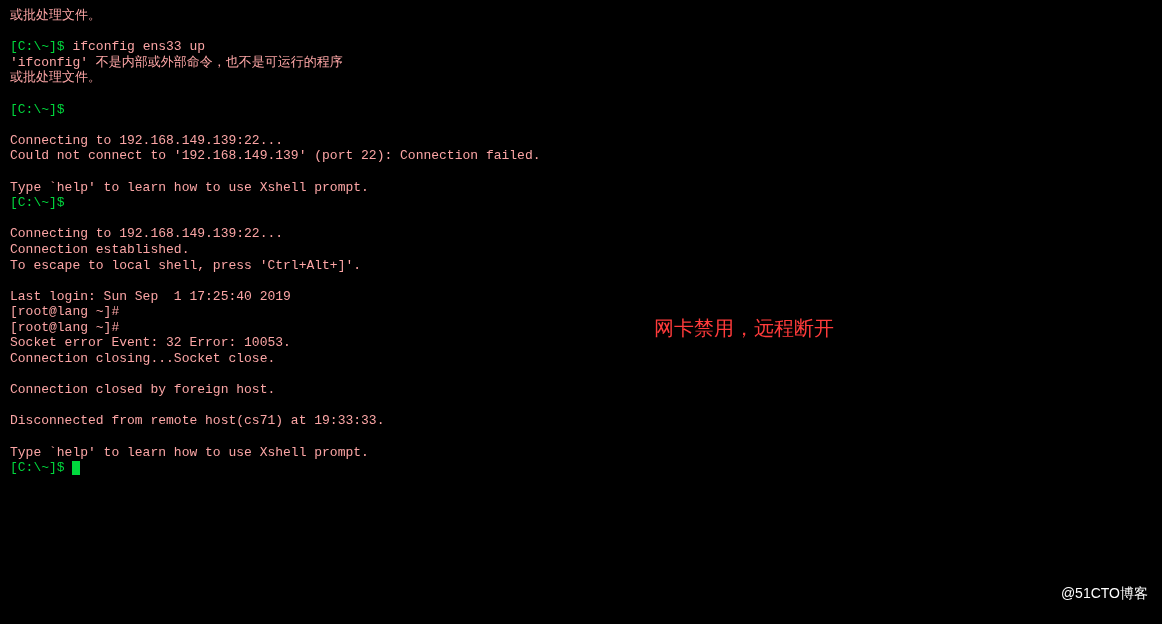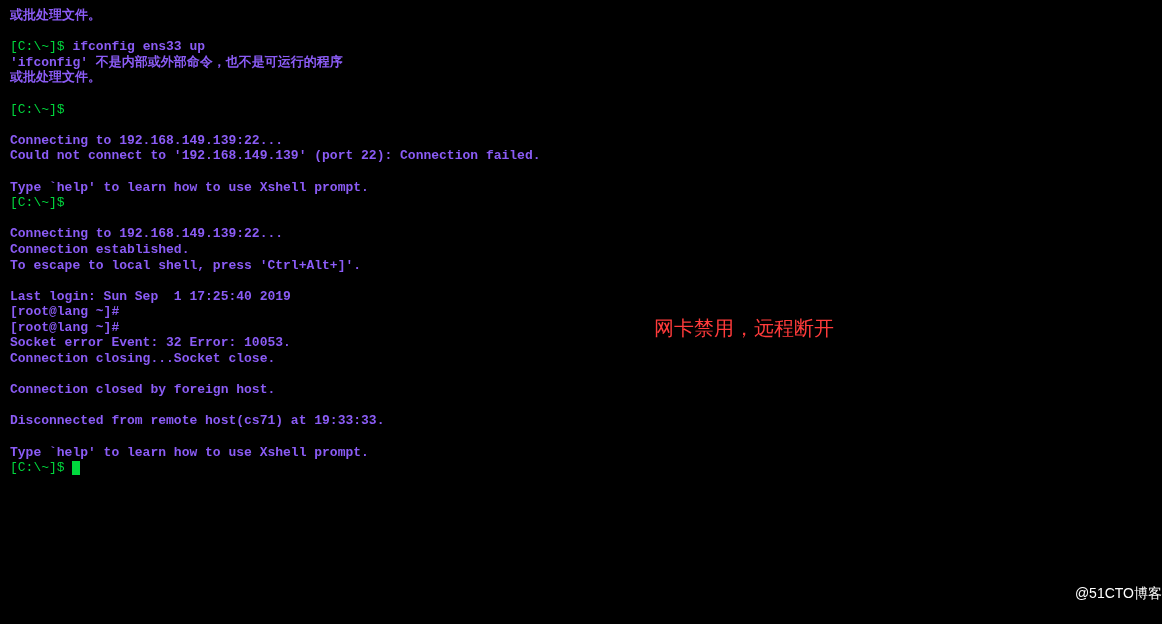--- a/index.html
+++ b/index.html
@@ -19,39 +19,38 @@
       position: relative;
       overflow: hidden;
     }
     .terminal {
       white-space: pre;
     }
     .prompt-green {
       color: #00d93d;
     }
     .white-text {
-      color: #8b5cf6;
-      font-weight: bold;
+      color: #fca5a5;
     }
     .annotation {
       position: absolute;
       color: #ff3b3b;
       font-family: 'Microsoft YaHei', 'SimHei', sans-serif;
       font-size: 20px;
       font-weight: normal;
       margin-top: 36px;
     }
     .annotation-1 {
       top: 280px;
       left: 654px;
     }
     .watermark {
       position: absolute;
       bottom: 22px;
-      right: 0;
+      right: 14px;
       color: #ffffff;
       font-family: 'Microsoft YaHei', Arial, sans-serif;
       font-size: 14px;
     }
     .cursor {
       display: inline-block;
       width: 8px;
       height: 14px;
       background: #00d93d;
       vertical-align: middle;

